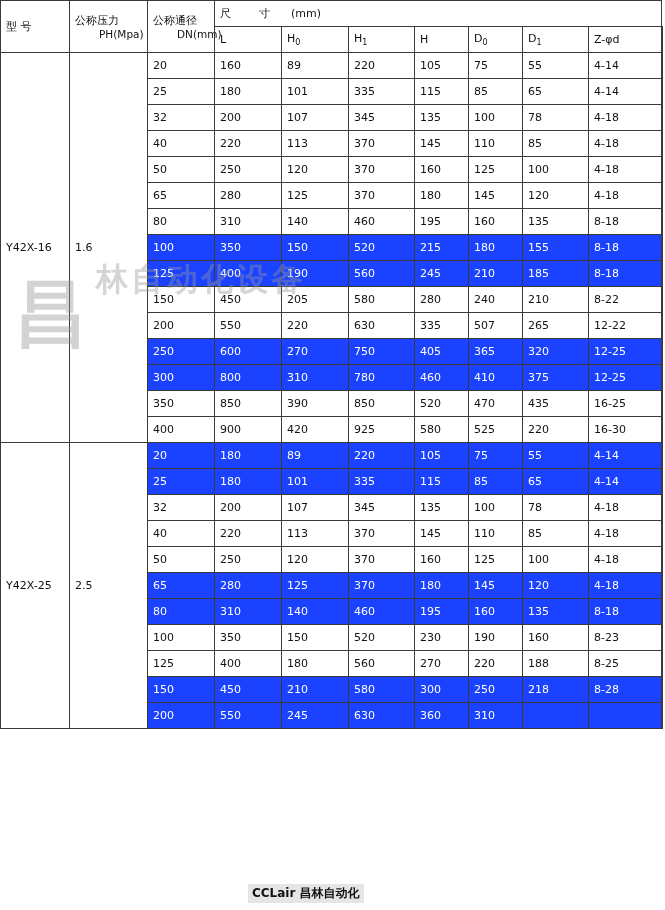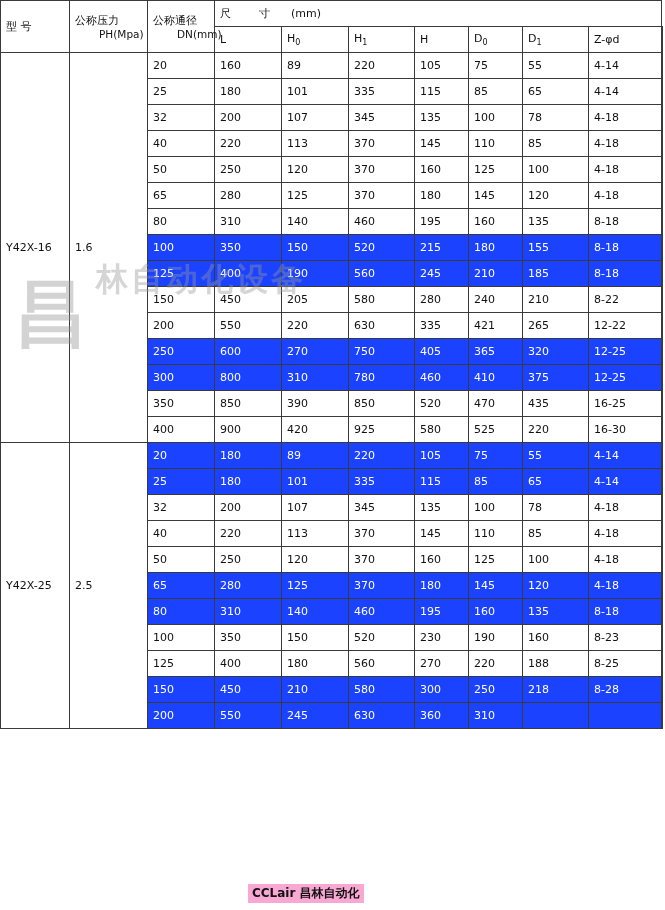--- a/index.html
+++ b/index.html
@@ -136,21 +136,21 @@
   
   .footer-note {
     position: absolute;
     left: 248px;
     top: 884px;
     z-index: 8;
     font-size: 12px;
     font-weight: bold;
     color: #111;
     font-family: "DejaVu Sans", "Liberation Sans", sans-serif;
-    background: #f9a8d4;
+    background: #e5e5e5;
     padding: 1px 4px;
   }
 </style>
 </head>
 <body>
 
 <div class="watermark">
   <div class="wm-cn1">昌</div>
   <div class="wm-cn2">林自动化设备</div>
 </div>
@@ -310,21 +310,21 @@
         <td>210</td>
         <td>8-22</td>
         <td>90</td>
       </tr>
       <tr>
         <td>200</td>
         <td>550</td>
         <td>220</td>
         <td>630</td>
         <td>335</td>
-        <td>421</td>
+        <td>507</td>
         <td>265</td>
         <td>12-22</td>
         <td>106</td>
       </tr>
       <tr class="sel">
         <td>250</td>
         <td>600</td>
         <td>270</td>
         <td>750</td>
         <td>405</td>

